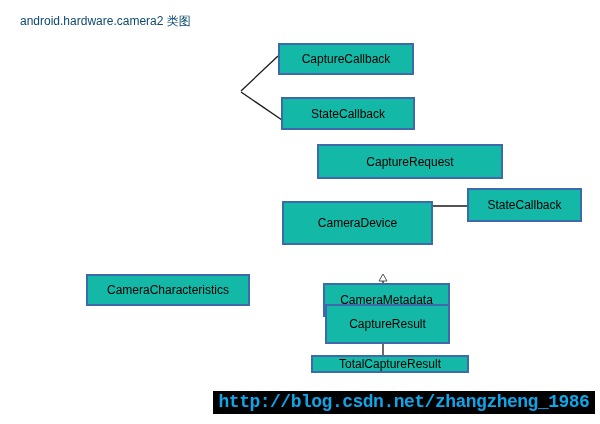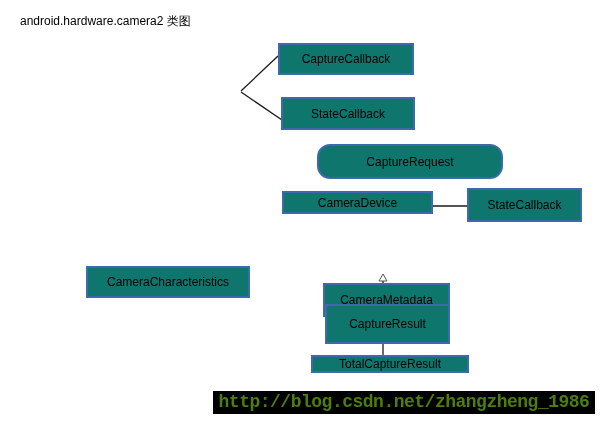--- a/index.html
+++ b/index.html
@@ -1,32 +1,32 @@
 <!DOCTYPE html>
 <html><head>
 <meta charset="utf-8">
 <style>
   html,body{margin:0;padding:0;background:#fff;}
   .stage{
     position:relative;width:600px;height:424px;background:#ffffff;overflow:hidden;
     font-family:"Liberation Sans", sans-serif;
   }
   .title{
-    position:absolute;left:20px;top:13px;font-size:12px;color:#000000;white-space:nowrap;
+    position:absolute;left:20px;top:13px;font-size:12px;color:#0c4a6e;white-space:nowrap;
   }
   .connectors{position:absolute;left:0;top:0;}
   .node{
     position:absolute;box-sizing:border-box;
-    background:#0f766e;border:2px solid #3e6aad;
+    background:#14b8a6;border:2px solid #3e6aad;
     display:flex;align-items:center;justify-content:center;
     font-size:12px;color:#000;white-space:nowrap;
   }
   .watermark{
     position:absolute;left:213px;top:391px;width:382px;height:23px;
-    background:#000000;color:#4d7c0f;
+    background:#000000;color:#0ea5e9;
     font-family:"Liberation Mono", monospace;font-weight:bold;
     font-size:18px;letter-spacing:-0.5px;line-height:23px;text-align:center;
     white-space:nowrap;
   }
 </style>
 </head>
 <body>
 
 <div class="stage">
 
@@ -45,30 +45,30 @@
 
     <line x1="383" y1="339" x2="383" y2="355" stroke="#1a1a1a" stroke-width="1.3"></line>
     <polygon points="383,332 379,339 387,339" fill="#ffffff" stroke="#555555" stroke-width="1"></polygon>
   </svg>
 
 
   <div class="node" style="left:278px;top:43px;width:136px;height:32px;">CaptureCallback</div>
 
   <div class="node" style="left:281px;top:97px;width:134px;height:33px;">StateCallback</div>
 
-  <div class="node" style="left:317px;top:144px;width:186px;height:35px;border-radius:13px;">CaptureRequest</div>
+  <div class="node" style="left:317px;top:144px;width:186px;height:35px;">CaptureRequest</div>
 
 
-  <div class="node" style="left:282px;top:191px;width:151px;height:23px;">CameraDevice</div>
+  <div class="node" style="left:282px;top:201px;width:151px;height:44px;">CameraDevice</div>
 
   <div class="node" style="left:467px;top:188px;width:115px;height:34px;">StateCallback</div>
 
   <div class="node" style="left:323px;top:239px;width:127px;height:34px;margin-top:44px;">CameraMetadata</div>
 
-  <div class="node" style="left:86px;top:266px;width:164px;height:32px;">CameraCharacteristics</div>
+  <div class="node" style="left:86px;top:274px;width:164px;height:32px;">CameraCharacteristics</div>
 
   <div class="node" style="left:325px;top:304px;width:125px;height:40px;">CaptureResult</div>
 
   <div class="node" style="left:311px;top:355px;width:158px;height:18px;">TotalCaptureResult</div>
 
   <div class="watermark">http://blog.csdn.net/zhangzheng_1986</div>
 
 </div>
 
 </body></html>

